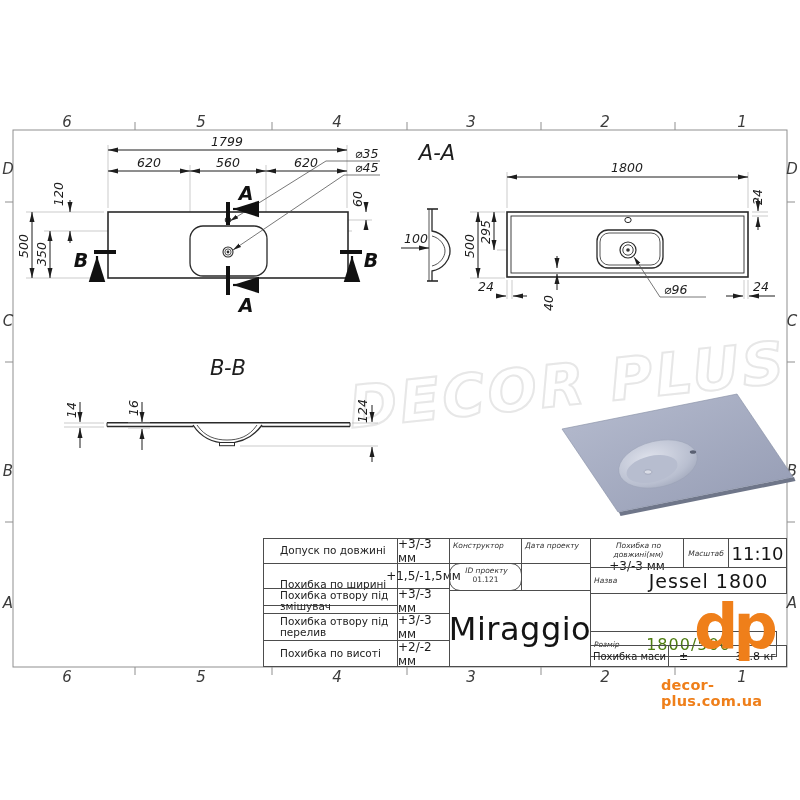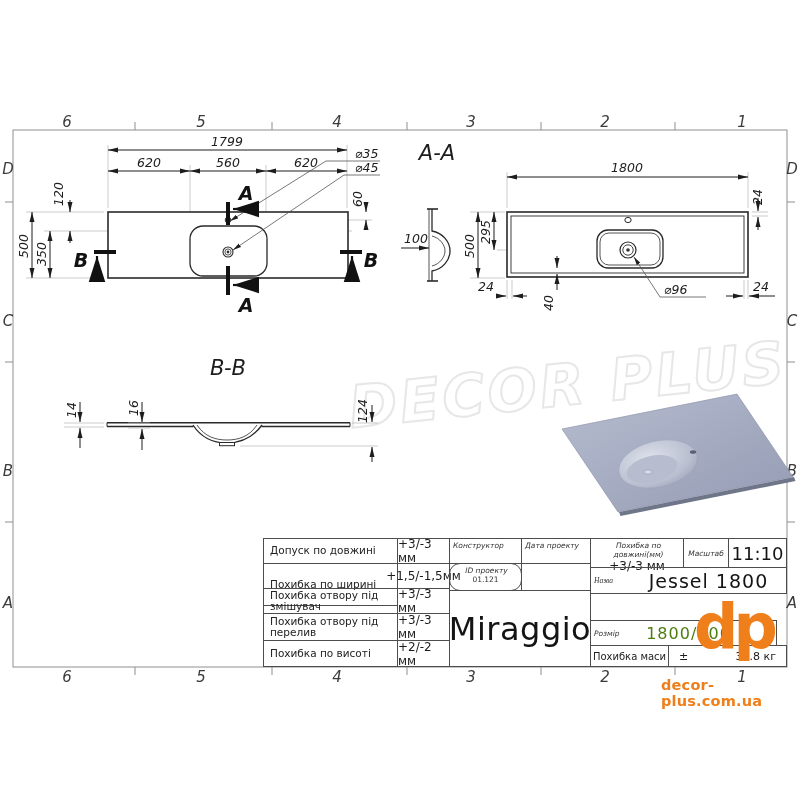--- a/index.html
+++ b/index.html
@@ -12,21 +12,21 @@
   .viewtitle{font:italic 21px "DejaVu Sans",sans-serif;fill:#1d1d1d;}
   .gridlab{font:italic 15px "DejaVu Sans",sans-serif;fill:#3c3c3c;}
   
   .watermark{position:absolute;left:348px;top:352px;width:420px;
     font:bold italic 58px "DejaVu Sans",sans-serif;letter-spacing:3px;color:#ffffff;
     -webkit-text-stroke:2px #e7e7e7;transform:rotate(-6deg);white-space:nowrap;z-index:1;}
   
   .cell{position:absolute;border:1px solid #4d4d4d;box-sizing:border-box;background:transparent;}
   .tb-small{font:italic 7.5px "DejaVu Sans",sans-serif;color:#333;padding:2px 0 0 3px;}
   .tb-rowlab{font:10.5px "DejaVu Sans",sans-serif;color:#222;line-height:1.08;
-    display:flex;align-items:center;padding-left:6px;}
+    display:flex;align-items:center;padding-left:16px;}
   .tb-rowval{font:12px "DejaVu Sans",sans-serif;color:#1c1c1c;
     display:flex;align-items:center;justify-content:center;}
   .center{display:flex;align-items:center;justify-content:center;}
   .brand{font:32px "DejaVu Sans",sans-serif;color:#141414;letter-spacing:0.5px;}
   .namebig{font:19px "DejaVu Sans",sans-serif;color:#141414;letter-spacing:1px;}
   .sizebig{font:16px "DejaVu Sans",sans-serif;color:#4d7c0f;letter-spacing:1px;}
   .scalebig{font:18px "DejaVu Sans",sans-serif;color:#141414;}
   .massrow{font:11px "DejaVu Sans",sans-serif;color:#1c1c1c;
     display:flex;align-items:center;justify-content:space-between;padding:0 10px;}
   
@@ -315,24 +315,24 @@
       <div class="tb-small">Похибка по довжині(мм)</div>
       <div style="font:12px 'DejaVu Sans',sans-serif;color:#1c1c1c;">+3/-3 мм</div>
     </div>
     <div class="cell center" style="left:420px;top:0;width:46px;height:30px;">
       <span class="tb-small" style="padding:0;">Масштаб</span>
     </div>
     <div class="cell center" style="left:465px;top:0;width:59px;height:30px;">
       <span class="scalebig">11:10</span>
     </div>
     <div class="cell" style="left:327px;top:29px;width:197px;height:27px;">
-      <div class="tb-small" style="position:absolute;left:0;top:6px;font-family:Liberation Serif, serif;">Назва</div>
+      <div class="tb-small" style="position:absolute;left:0;top:6px;">Назва</div>
       <div class="center namebig" style="position:absolute;left:40px;top:0;right:0;bottom:0;">Jessel 1800</div>
     </div>
-    <div class="cell" style="left:327px;top:82px;width:187px;height:26px;padding-left:29px;">
+    <div class="cell" style="left:327px;top:93px;width:187px;height:26px;padding-left:29px;">
       <div class="tb-small" style="position:absolute;left:0;top:6px;">Розмір</div>
       <div class="center sizebig" style="position:absolute;left:40px;top:0;right:30px;bottom:0;">1800/500</div>
     </div>
     <div class="cell center" style="left:327px;top:107px;width:79px;height:22px;">
       <span style="font:10px 'DejaVu Sans',sans-serif;color:#222;">Похибка маси</span>
     </div>
     <div class="cell massrow" style="left:405px;top:107px;width:119px;height:22px;">
       <span>±</span>
       <span>31.8 кг</span>
     </div>

